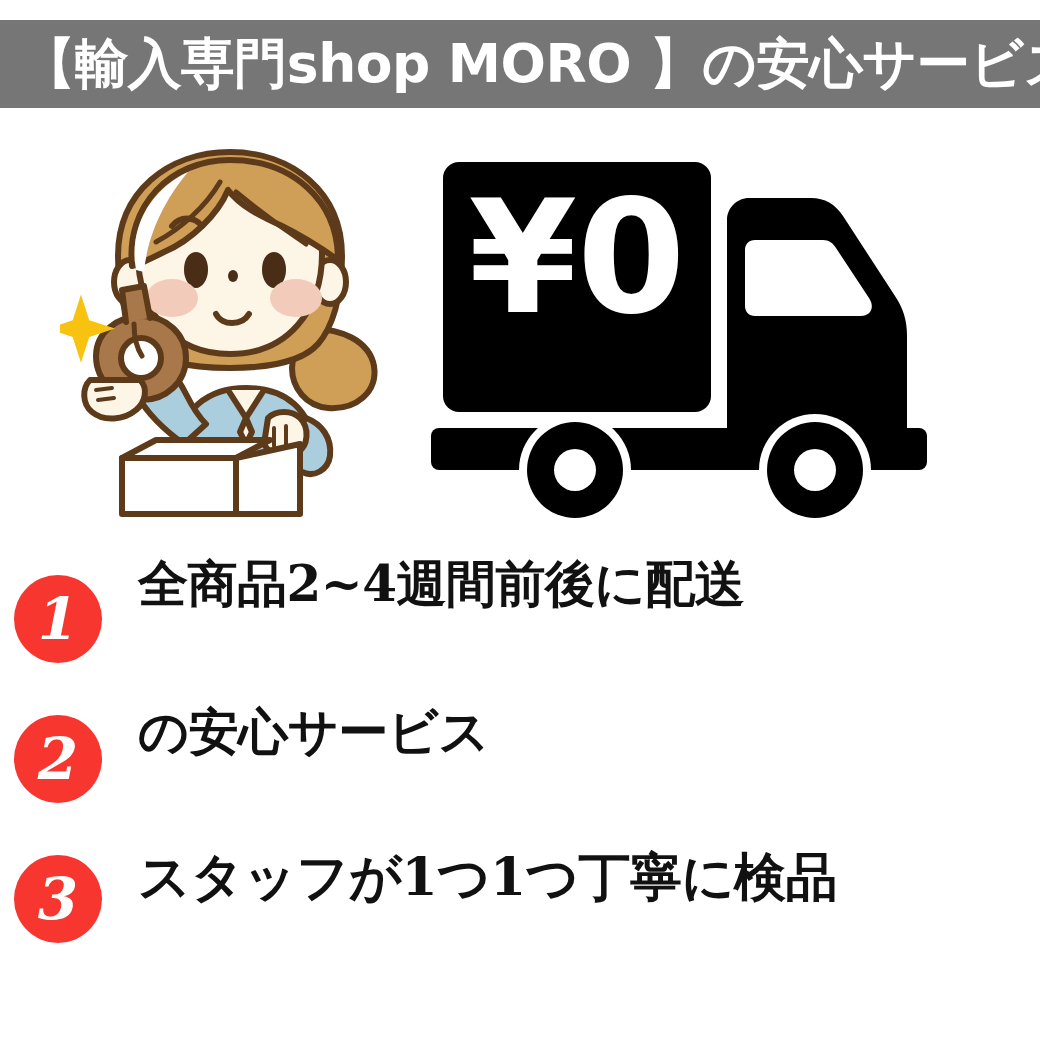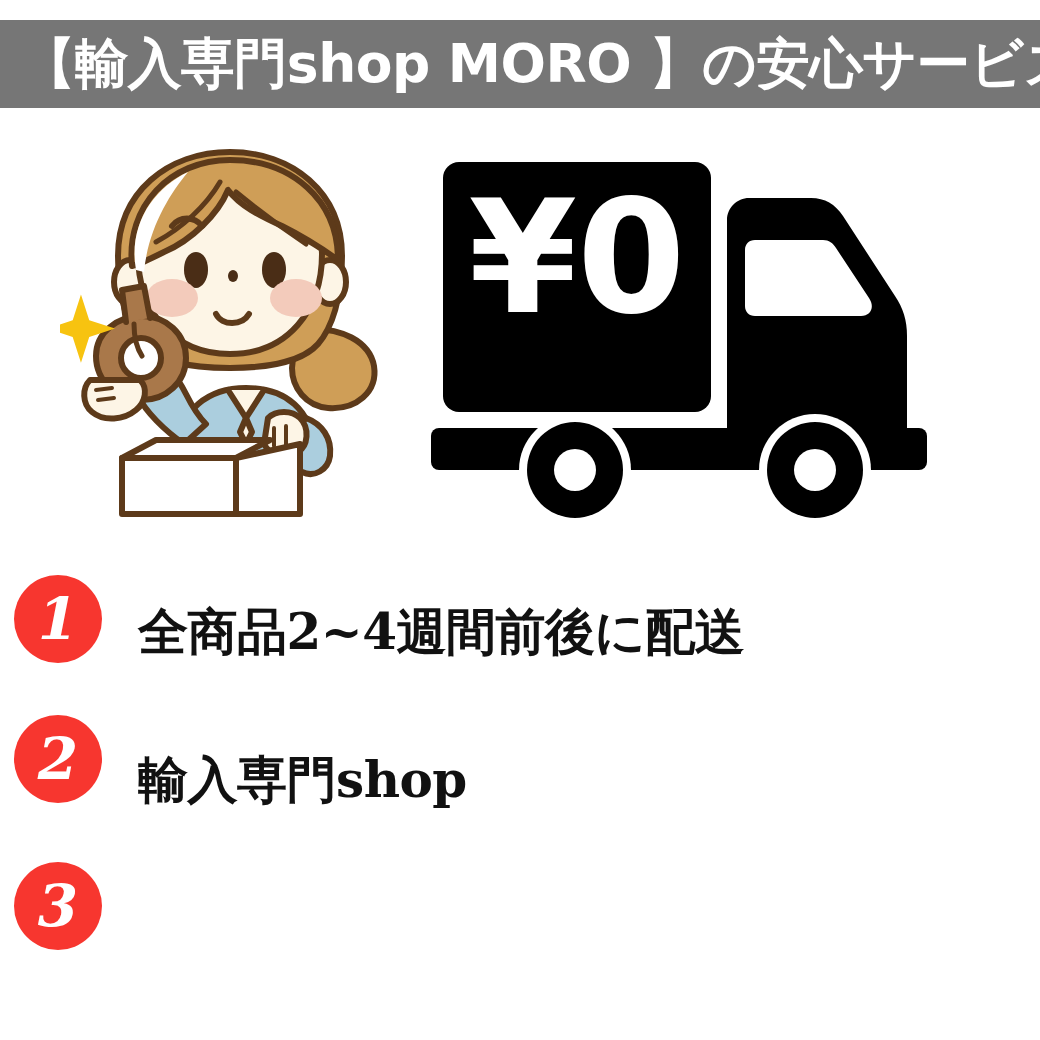--- a/index.html
+++ b/index.html
@@ -109,21 +109,20 @@
 
   .item-text {
     flex: 1 1 auto;
     margin-left: 36px;
     color: #111111;
     font-family: "DejaVu Serif", "Liberation Serif", serif;
     font-size: 50px;
     font-weight: 700;
     line-height: 1.22;
     letter-spacing: -0.5px;
-    margin-top: 48px;
   }
   .item-text .line { display: block; white-space: nowrap; }
   .item-1 .item-text .line2 { padding-left: 30px; }
   .item-3 .item-text { font-size: 52px; }
 </style>
 </head>
 <body>
 
 <div id="banner">
 
@@ -231,22 +230,25 @@
     <div class="list-item item-1">
       <div class="num-badge">1</div>
       <div class="item-text">
         <span class="line line1">全商品2~4週間前後に配送</span>
       </div>
     </div>
 
     <div class="list-item item-2">
       <div class="num-badge">2</div>
       <div class="item-text">
-        <span class="line line2">輸入専門shop</span>
+        <span class="line line2">の安心サービス</span>
       </div>
     </div>
 
     <div class="list-item item-3">
       <div class="num-badge">3</div>
+      <div class="item-text">
+        <span class="line line1">スタッフが1つ1つ丁寧に検品</span>
+      </div>
     </div>
 
   </div>
 </div>
 
 </body></html>

